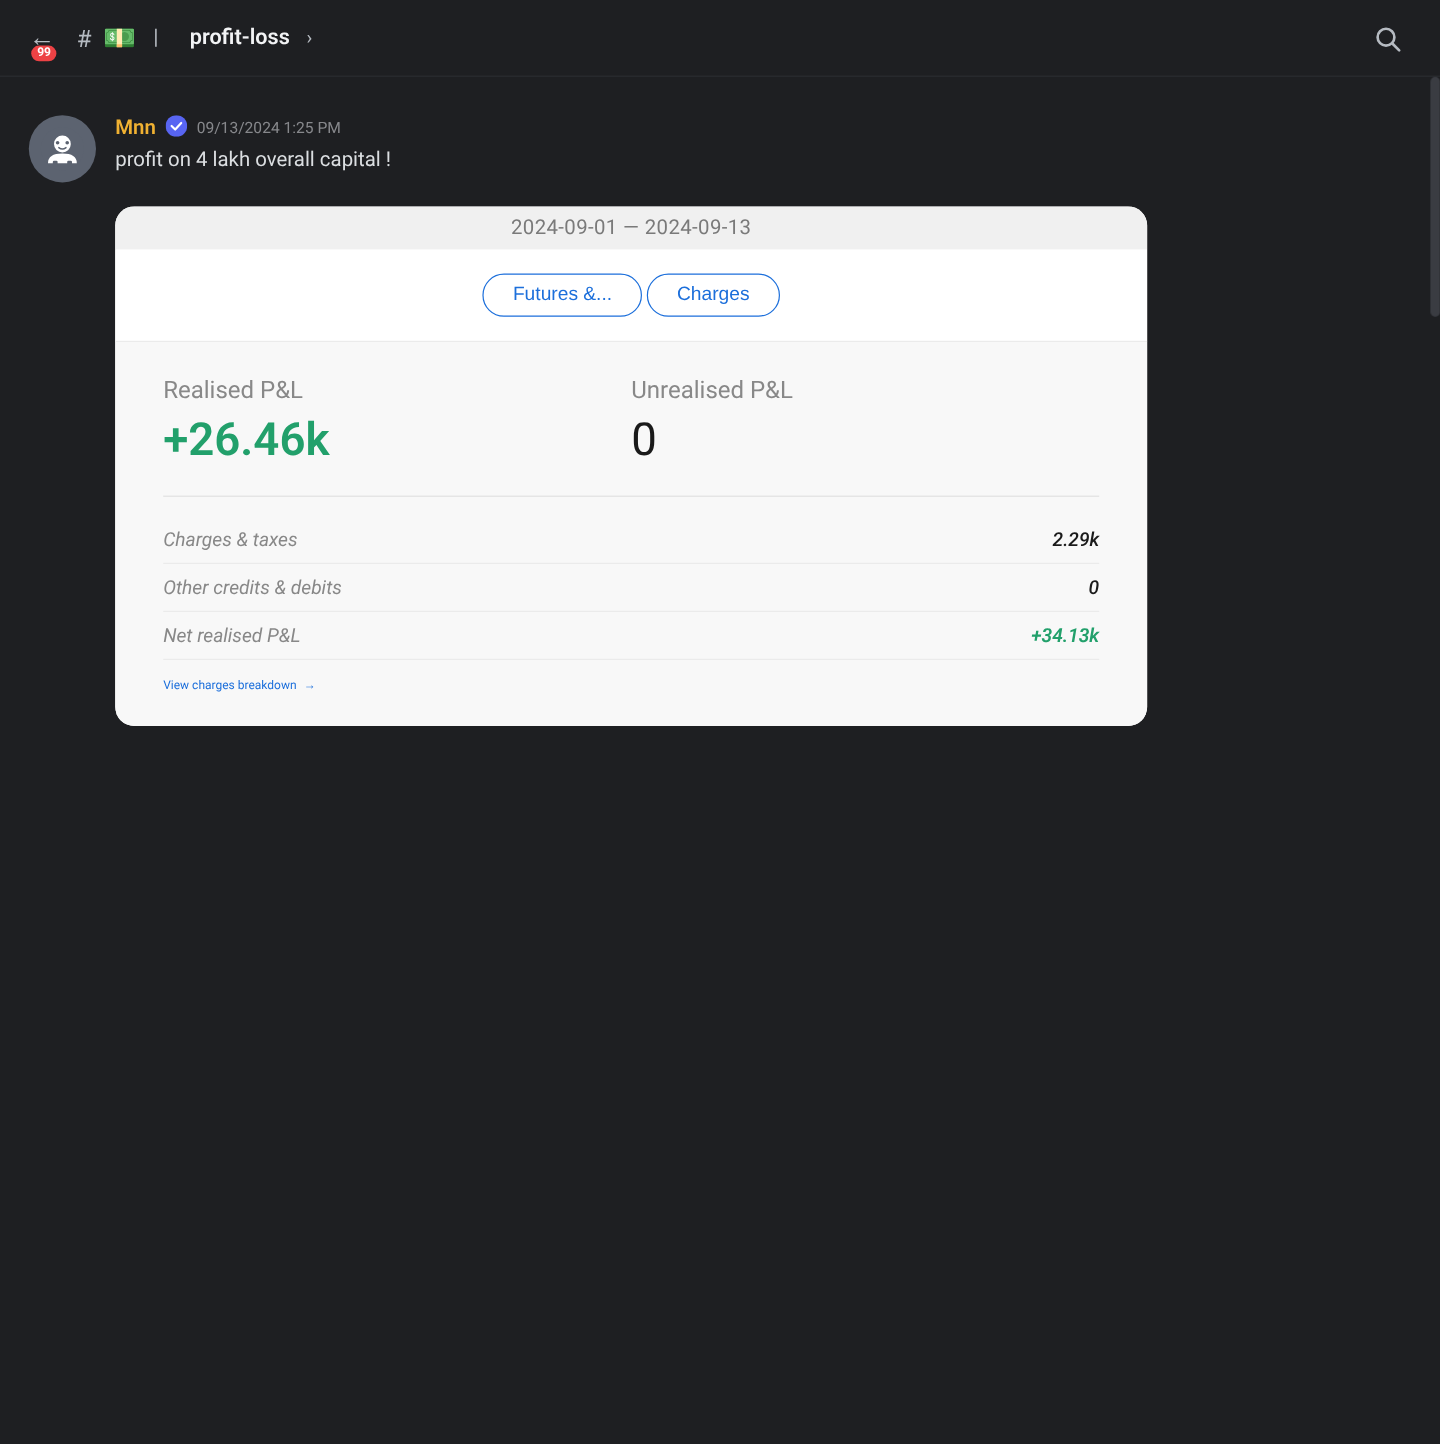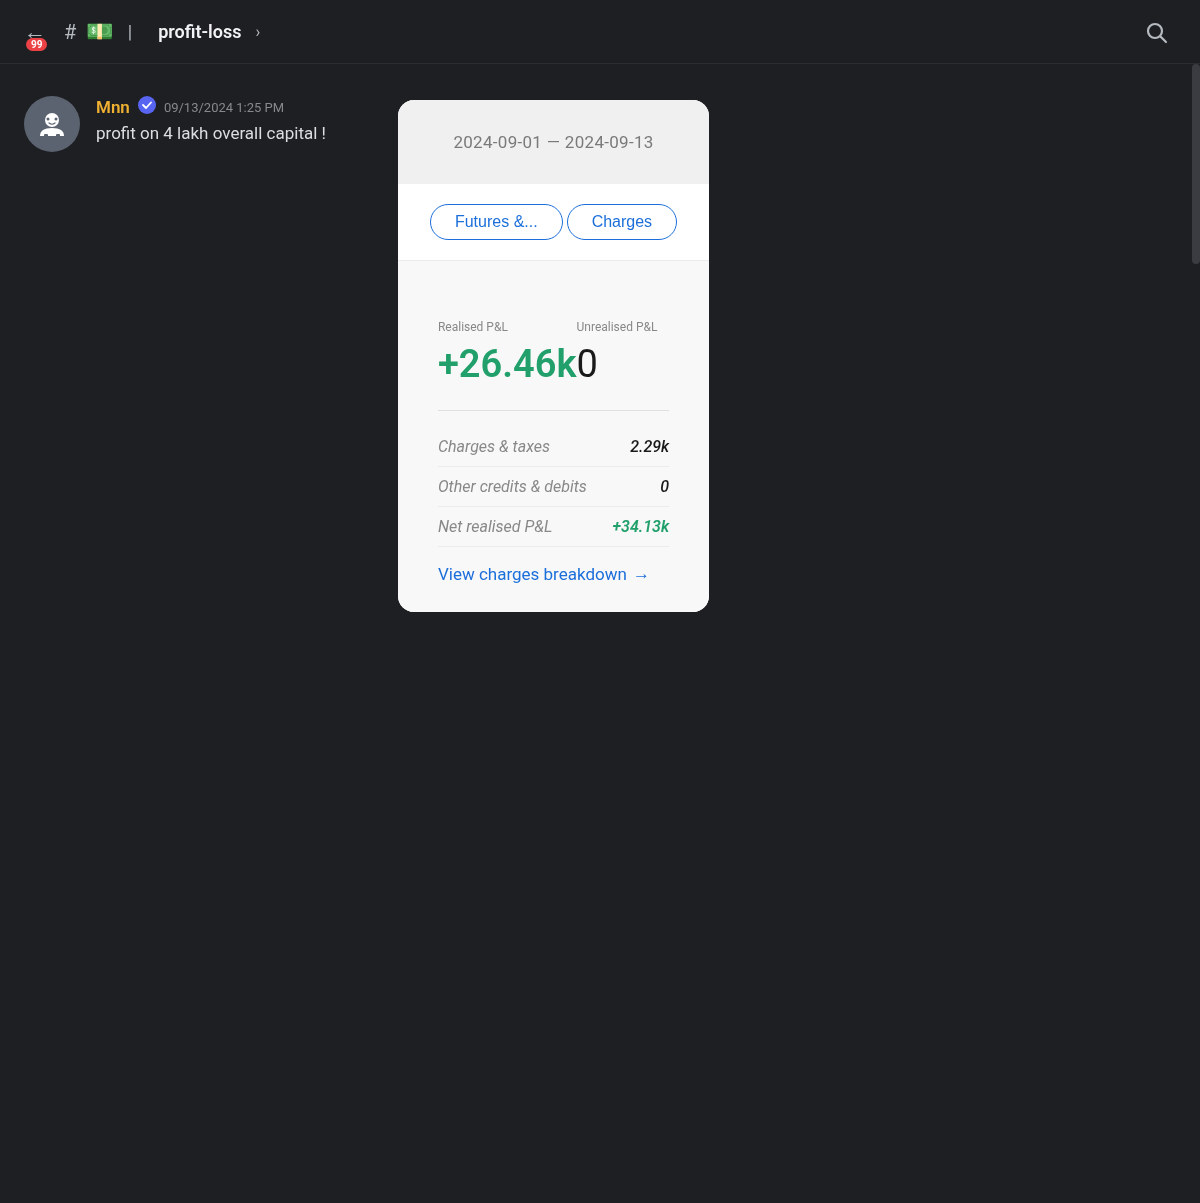--- a/index.html
+++ b/index.html
@@ -95,21 +95,21 @@
       justify-content: center;
       width: 40px;
       height: 40px;
       border-radius: 50%;
     }
 
     
     .content-area {
       padding: 24px 24px 24px 24px;
       display: flex;
-      flex-direction: row;
+      flex-direction: column;
       gap: 0;
     }
 
     
     .message-row {
       display: flex;
       align-items: flex-start;
       gap: 16px;
       padding: 8px 0;
     }
@@ -169,21 +169,21 @@
       border-radius: 16px;
       margin-top: 12px;
       margin-left: 72px;
       padding: 0;
       overflow: hidden;
       max-width: 860px;
     }
 
     .card-top {
       background: #f0f0f0;
-      padding: 32px 32px;
+      padding: 8px 32px;
       display: flex;
       align-items: center;
       justify-content: center;
     }
 
     .date-range {
       color: #7a7a7a;
       font-size: 17px;
       font-weight: 400;
       letter-spacing: 0.3px;
@@ -230,30 +230,28 @@
       gap: 0;
       margin-bottom: 24px;
     }
 
     .pnl-col {
       flex: 1;
     }
 
     .pnl-label {
       color: #888;
-      font-size: 12px;
+      font-size: 20px;
       margin-bottom: 8px;
-      margin-top: 31px;
     }
 
     .pnl-value-green {
       color: #22a06b;
       font-size: 38px;
       font-weight: 600;
-      text-align: center;
     }
 
     .pnl-value-neutral {
       color: #1a1a1a;
       font-size: 38px;
       font-weight: 400;
     }
 
     .divider-line {
       border: none;
@@ -289,21 +287,21 @@
       color: #22a06b;
       font-size: 16px;
       font-weight: 600;
     }
 
     .view-charges-link {
       display: flex;
       align-items: center;
       gap: 6px;
       color: #1c6fdb;
-      font-size: 17px;
+      font-size: 10px;
       margin-top: 16px;
       cursor: pointer;
     }
 
     
     .scrollbar {
       position: fixed;
       right: 0;
       top: 64px;
       width: 8px;

